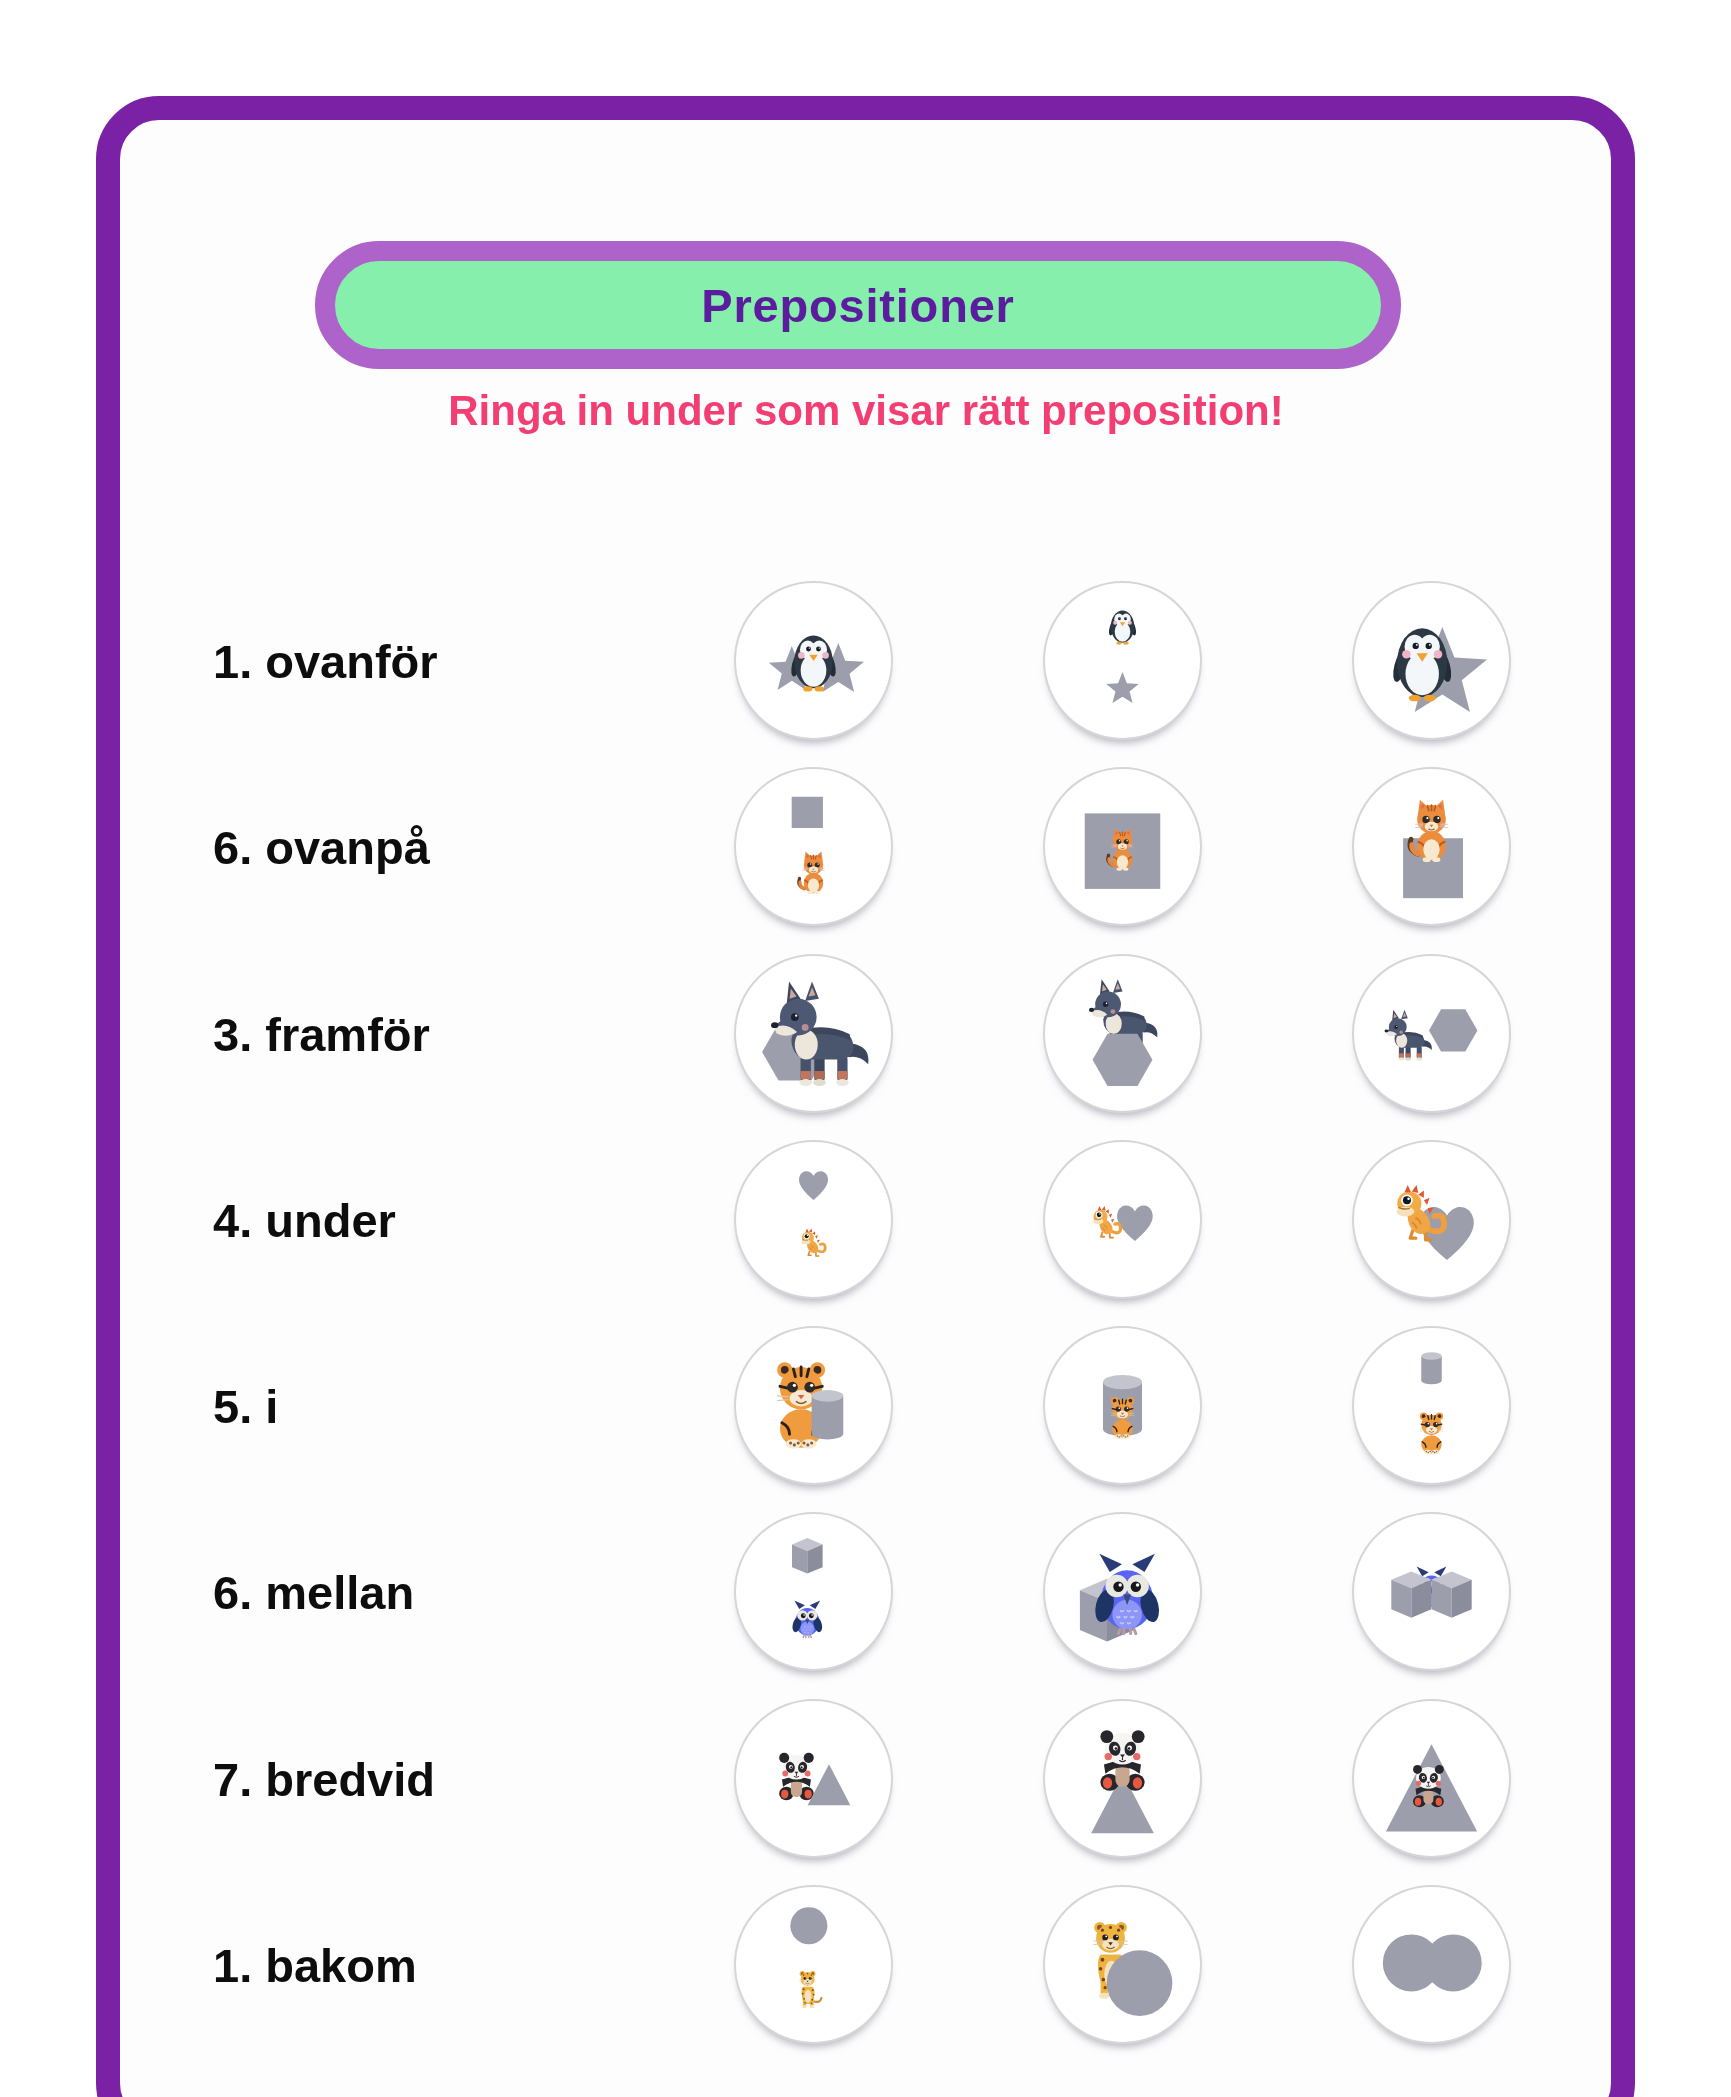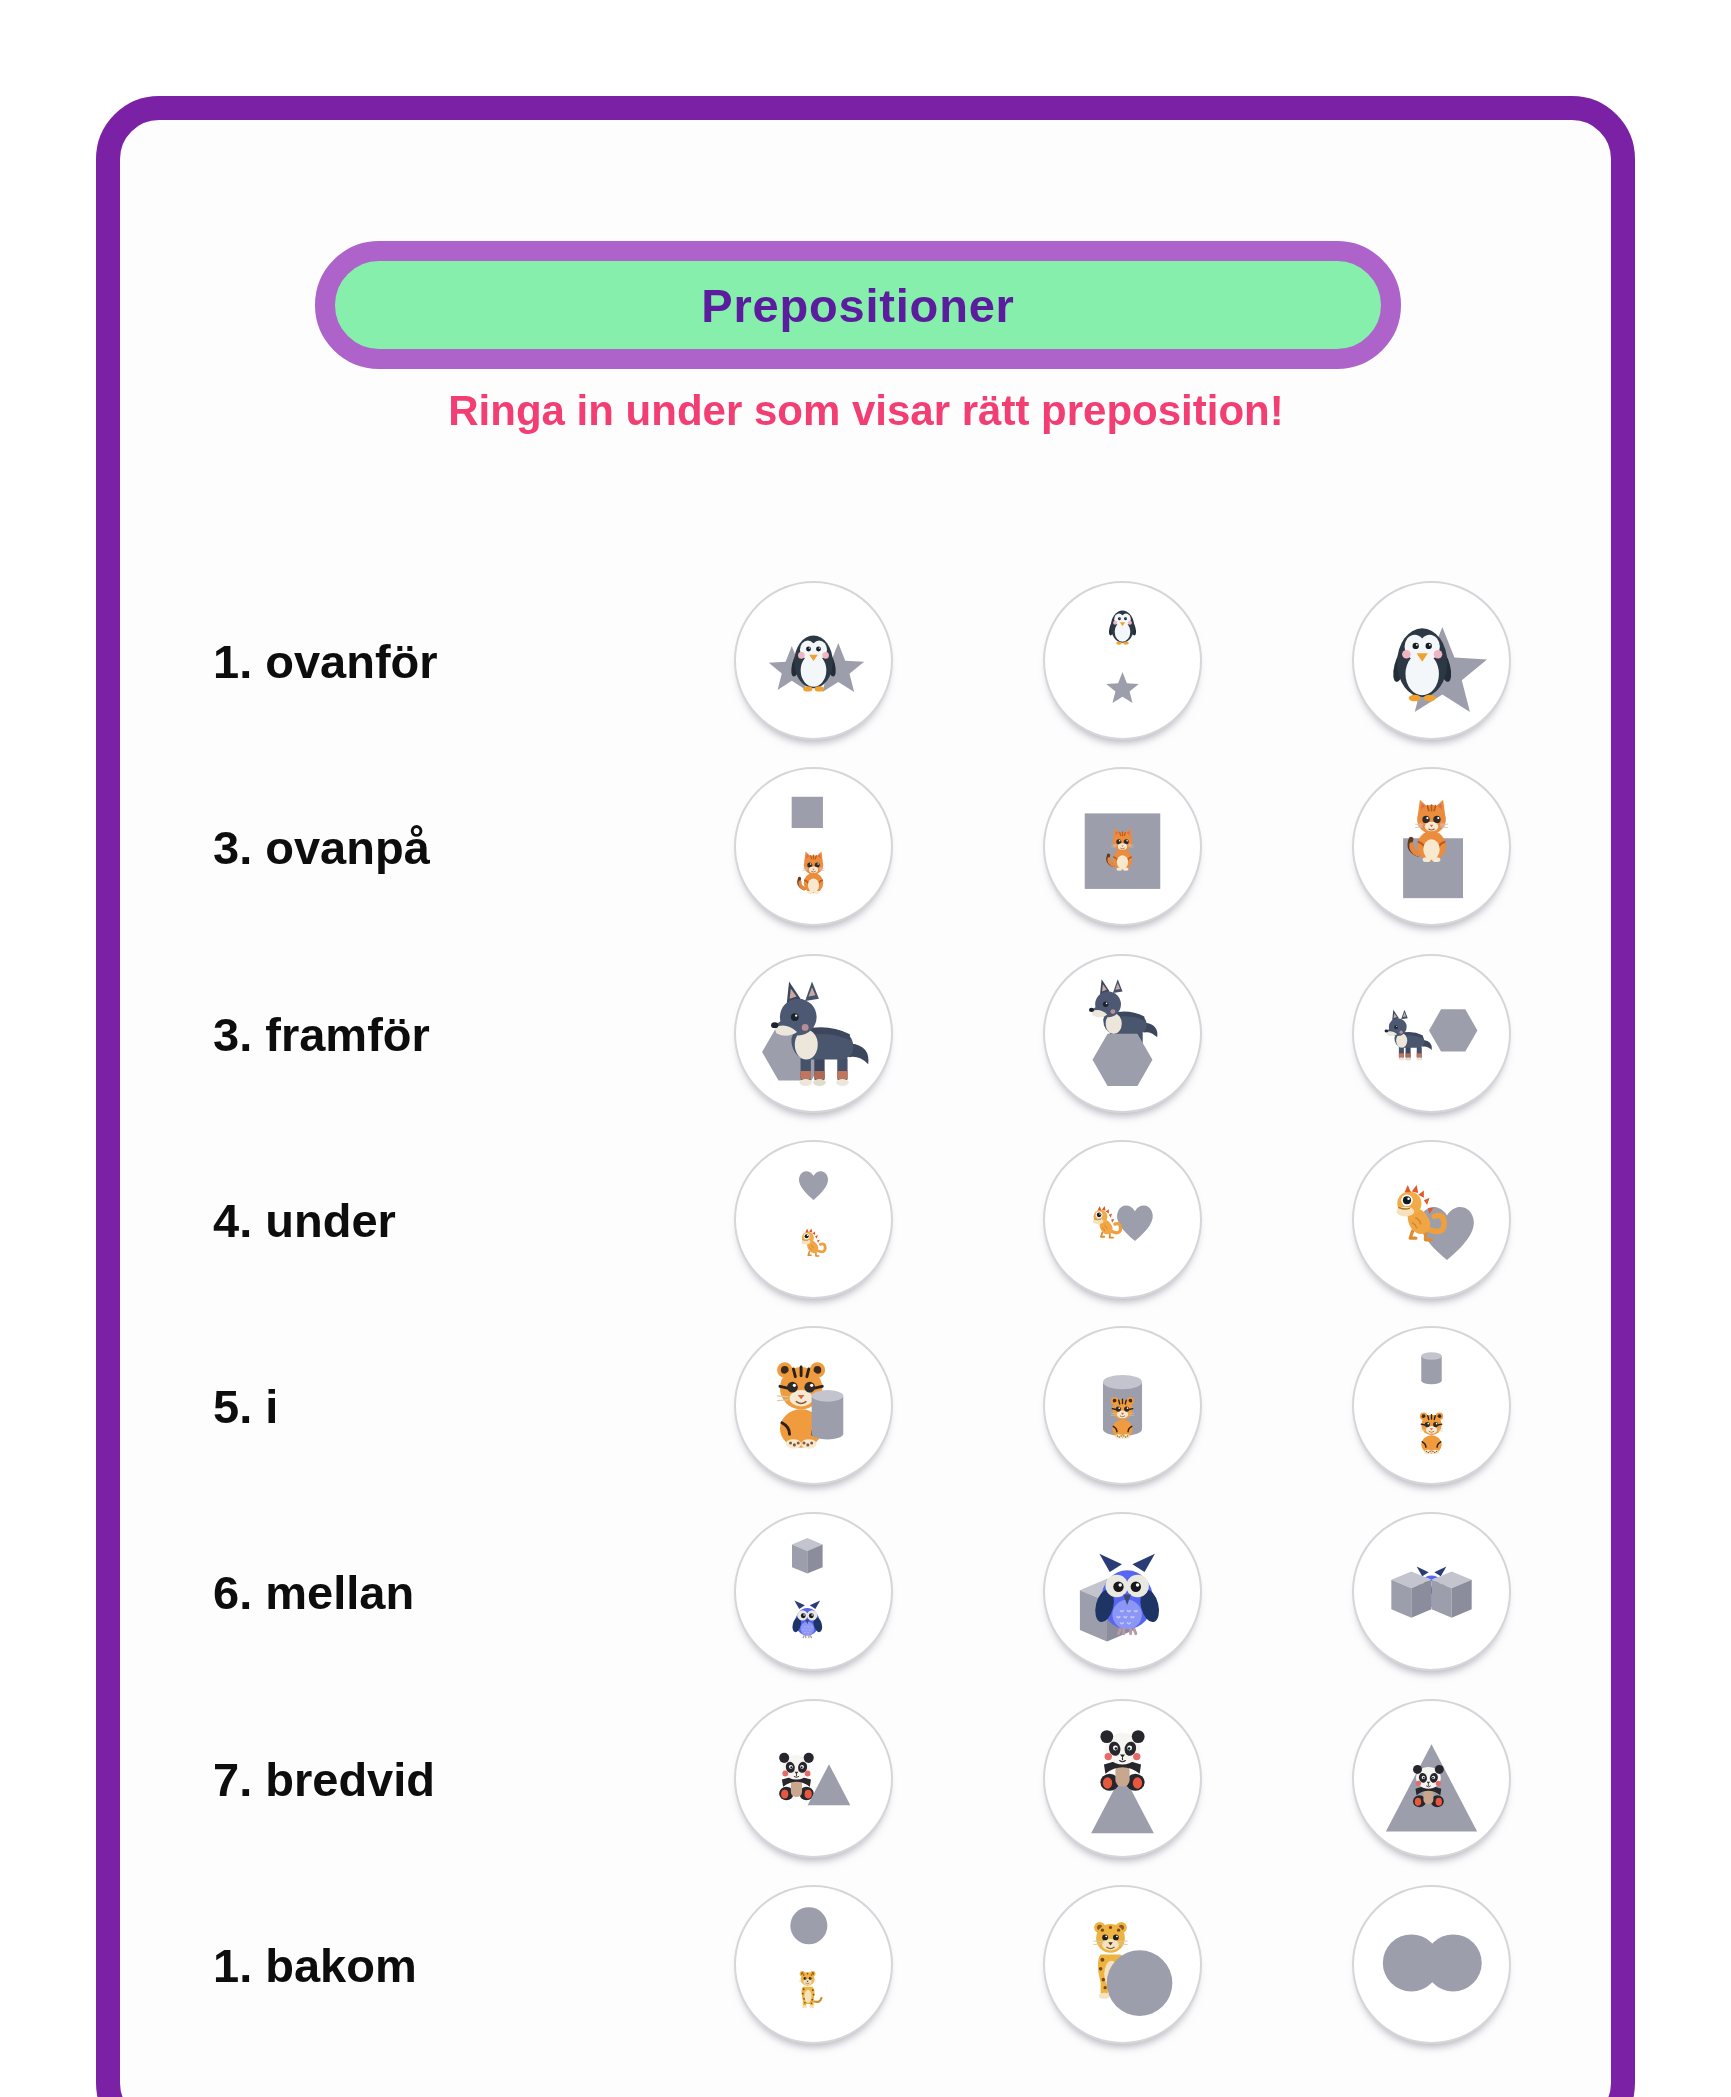--- a/index.html
+++ b/index.html
@@ -284,21 +284,21 @@
         </svg>
       </div>
       <div class="option" title="penguin in front of star" style="left: 1352px;">
         <svg viewBox="0 0 100 100">
           <use href="#sym-star" xlink:href="#sym-star" x="24" y="27" width="66" height="66"></use>
           <use href="#sym-penguin" xlink:href="#sym-penguin" x="14" y="19" width="60" height="60"></use>
         </svg>
       </div>
     </div>
     <div class="row" style="top: 767px;">
-      <div class="row-label">3. ovanpå</div>
+      <div class="row-label">6. ovanpå</div>
       <div class="option" title="square above cat" style="left: 734px;">
         <svg viewBox="0 0 100 100">
           <use href="#sym-square" xlink:href="#sym-square" x="34" y="16" width="24" height="24"></use>
           <use href="#sym-cat" xlink:href="#sym-cat" x="35" y="52" width="30" height="30"></use>
         </svg>
       </div>
       <div class="option" title="cat inside square" style="left: 1043px;">
         <svg viewBox="0 0 100 100">
           <use href="#sym-square" xlink:href="#sym-square" x="21" y="24" width="58" height="58"></use>
           <use href="#sym-cat" xlink:href="#sym-cat" x="35" y="37" width="30" height="30"></use>

